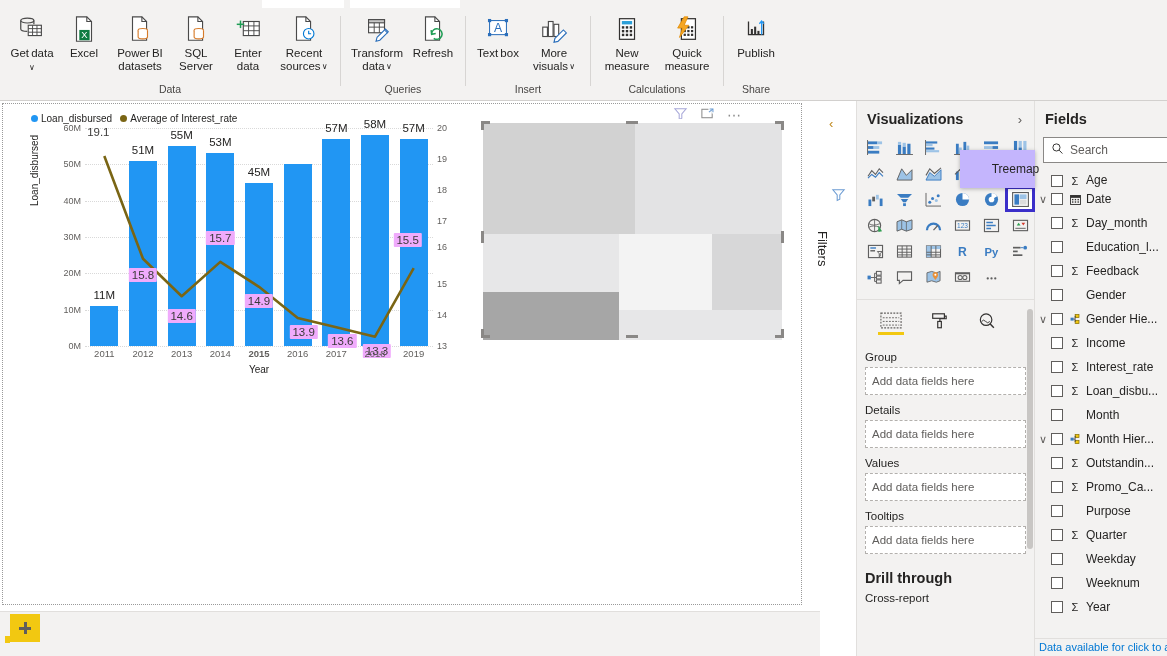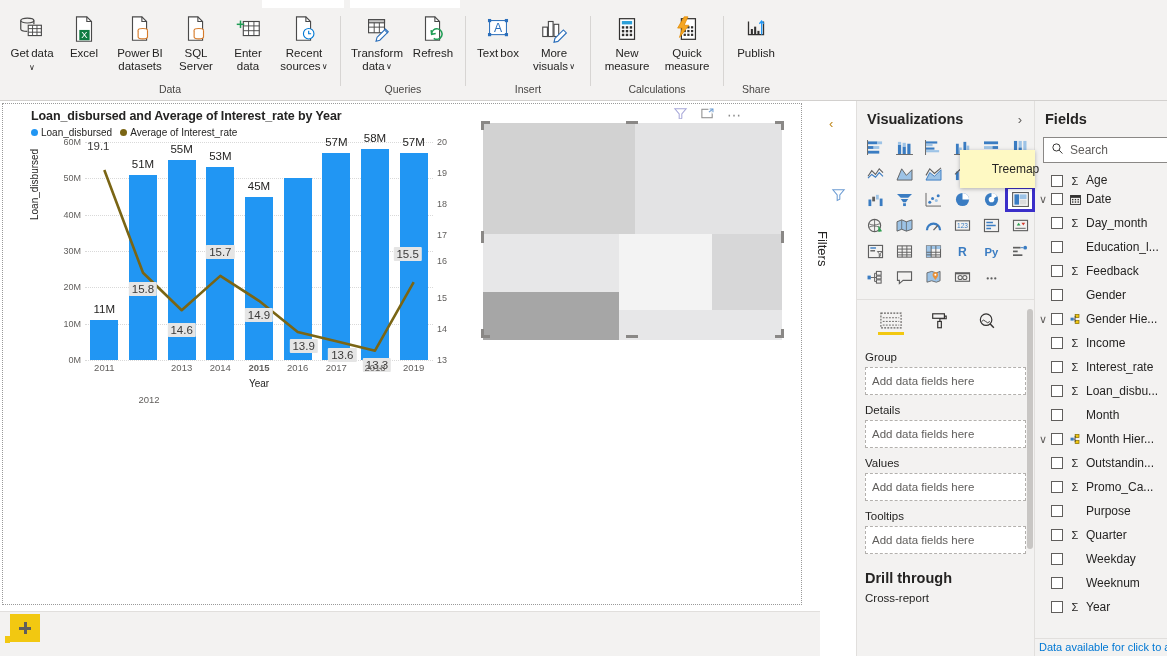--- a/index.html
+++ b/index.html
@@ -114,21 +114,21 @@
   .bar {
     position: absolute; bottom: 0; background: #2196f3;
   }
   .bar-label {
     position: absolute; font-size: 11.5px; color: #252423; text-align: center;
     transform: translateX(-50%); white-space: nowrap;
   }
   .line-label {
     position: absolute; font-size: 11.5px; color: #3b3a39; text-align: center;
     transform: translateX(-50%); white-space: nowrap;
-    background: #e5e5e5; padding: 1px 3px; border-radius: 1px;
+    background: #f0abfc; padding: 1px 3px; border-radius: 1px;
   }
   .line-label.nobg { background: transparent; }
   .x-labels { position: absolute; left: 54px; top: 220px; width: 348px; height: 16px; }
   .x-labels span {
     position: absolute; font-size: 9.5px; color: #605e5c; transform: translateX(-50%);
   }
   .x-axis-title {
     position: absolute; left: 54px; top: 236px; width: 348px; text-align: center;
     font-size: 10px; color: #252423;
   }
@@ -176,21 +176,21 @@
   }
   .viz-icon {
     width: 28px; height: 24px; display: flex; align-items: center; justify-content: center;
     cursor: pointer; position: relative;
   }
   .viz-icon.selected {
     outline: 3px solid #3b2fc9; outline-offset: -2px; background: #ffffff;
   }
   #treemap-tooltip {
     position: absolute; left: 103px; top: 49px; width: 75px; height: 38px;
-    background: #fef9c3; box-shadow: 0 1px 4px rgba(0,0,0,0.28);
+    background: #c4b5fd; box-shadow: 0 1px 4px rgba(0,0,0,0.28);
     display: flex; align-items: center; justify-content: center;
     font-size: 12px; color: #252423; z-index: 20; padding-left: 36px;
   }
 
   #viz-tabs {
     display: flex; gap: 16px; padding: 12px 0 0 18px;
     border-top: 1px solid #e1dfdd; margin-top: 6px;
   }
   .viz-tab { width: 32px; height: 30px; display: flex; flex-direction: column;
     align-items: center; cursor: pointer; }
@@ -457,21 +457,20 @@
         </div>
         <div class="rgroup-label">Share</div>
       </div>
     </div>
 </div>
 
 <div id="canvas-area">
   <div id="report-page">
 
     <div id="chart-visual">
-      <div class="viz-title">Loan_disbursed and Average of Interest_rate by Year</div>
       <div class="viz-legend" id="chart-legend">
           <div class="legend-item">
             <span class="legend-dot" style="background:#2196f3"></span>
             <span>Loan_disbursed</span>
           </div>
           <div class="legend-item">
             <span class="legend-dot" style="background:#7a6514"></span>
             <span>Average of Interest_rate</span>
           </div>
         </div>
@@ -536,21 +535,21 @@
               <div class="line-label" style="left: 135.333px; top: 102.914px;">15.7</div>
               <div class="line-label" style="left: 174px; top: 165.829px;">14.9</div>
               <div class="line-label" style="left: 218.667px; top: 196.971px;">13.9</div>
               <div class="line-label" style="left: 257.333px; top: 206.314px;">13.6</div>
               <div class="line-label" style="left: 292px; top: 215.657px;">13.3</div>
               <div class="line-label" style="left: 322.667px; top: 105.143px;">15.5</div>
             </div>
         </div>
         <div class="x-labels" id="x-labels">
             <span style="left: 19.3333px;">2011</span>
-            <span style="left: 64px; margin-top: 32px;">2012</span>
+            <span style="left: 58px;">2012</span>
             <span style="left: 96.6667px;">2013</span>
             <span style="left: 135.333px;">2014</span>
             <span style="left: 174px; font-weight: bold;">2015</span>
             <span style="left: 212.667px;">2016</span>
             <span style="left: 251.333px;">2017</span>
             <span style="left: 290px;">2018</span>
             <span style="left: 328.667px;">2019</span>
           </div>
         <div class="x-axis-title">Year</div>
       </div>

